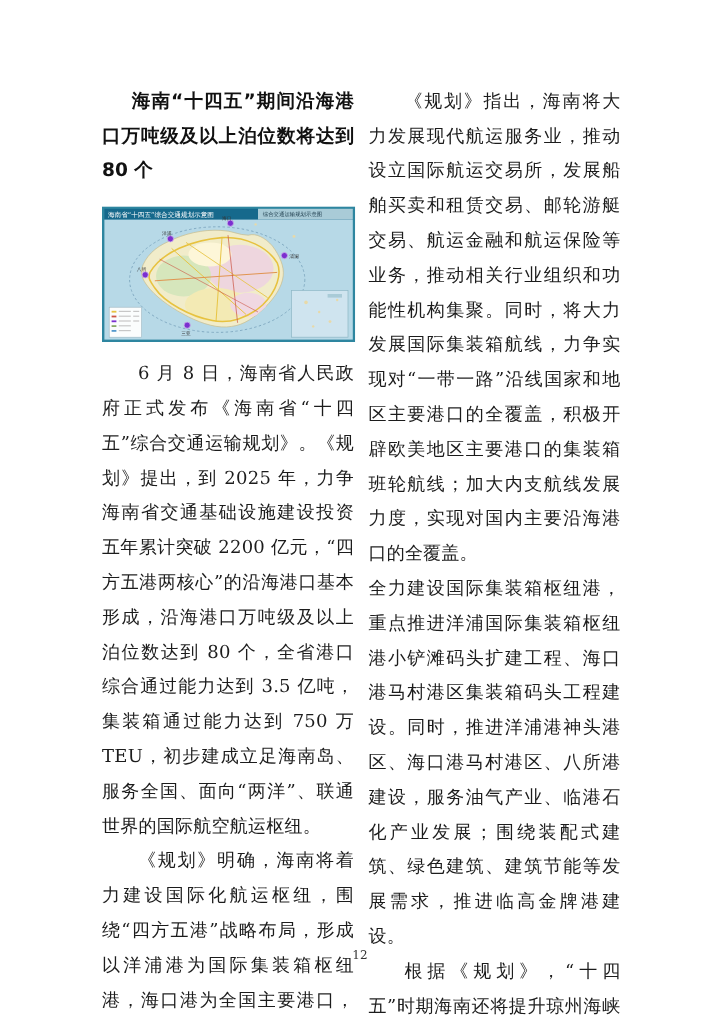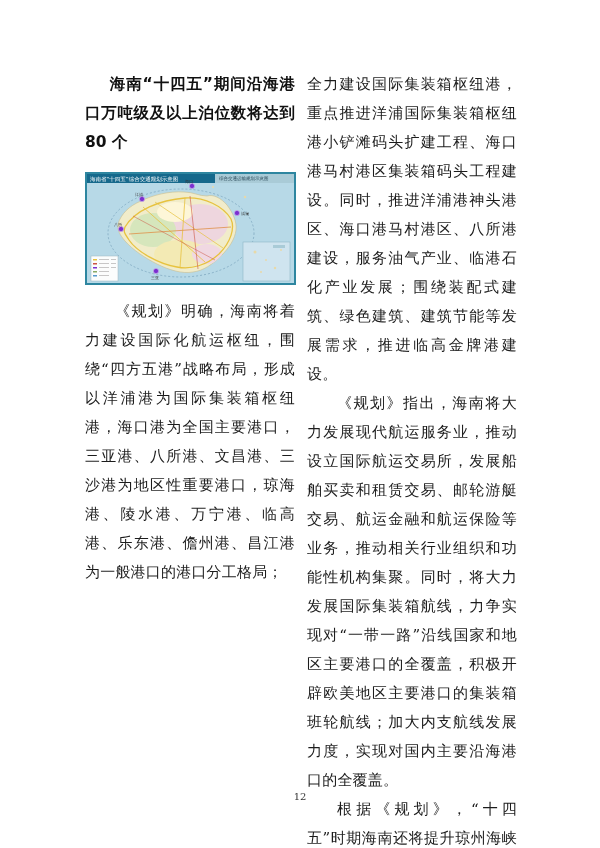--- a/index.html
+++ b/index.html
@@ -117,25 +117,26 @@
             <circle cx="190" cy="96" r="1.2" fill="#e8d9a8"></circle>
             <circle cx="176" cy="100" r="1" fill="#e8d9a8"></circle>
             <circle cx="196" cy="78" r="1" fill="#e8d9a8"></circle>
             <rect x="188" y="73" width="12" height="3" fill="#a9cbd7"></rect>
           </g>
 
           <rect x="1" y="1" width="209" height="111" fill="none" stroke="#2e86a0" stroke-width="2"></rect>
         </svg>
       </div>
 
+      <p class="body indent">6 月 8 日，海南省人民政府正式发布《海南省“十四五”综合交通运输规划》。《规划》提出，到 2025 年，力争海南省交通基础设施建设投资五年累计突破 2200 亿元，“四方五港两核心”的沿海港口基本形成，沿海港口万吨级及以上泊位数达到 80 个，全省港口综合通过能力达到 3.5 亿吨，集装箱通过能力达到 750 万 TEU，初步建成立足海南岛、服务全国、面向“两洋”、联通世界的国际航空航运枢纽。</p>
       <p class="body indent">《规划》明确，海南将着力建设国际化航运枢纽，围绕“四方五港”战略布局，形成以洋浦港为国际集装箱枢纽港，海口港为全国主要港口，三亚港、八所港、文昌港、三沙港为地区性重要港口，琼海港、陵水港、万宁港、临高港、乐东港、儋州港、昌江港为一般港口的港口分工格局；</p>
     </div>
 
     <div class="col">
+      <p class="body indent">《规划》指出，海南将大力发展现代航运服务业，推动设立国际航运交易所，发展船舶买卖和租赁交易、邮轮游艇交易、航运金融和航运保险等业务，推动相关行业组织和功能性机构集聚。同时，将大力发展国际集装箱航线，力争实现对“一带一路”沿线国家和地区主要港口的全覆盖，积极开辟欧美地区主要港口的集装箱班轮航线；加大内支航线发展力度，实现对国内主要沿海港口的全覆盖。</p>
       <p class="body">全力建设国际集装箱枢纽港，重点推进洋浦国际集装箱枢纽港小铲滩码头扩建工程、海口港马村港区集装箱码头工程建设。同时，推进洋浦港神头港区、海口港马村港区、八所港建设，服务油气产业、临港石化产业发展；围绕装配式建筑、绿色建筑、建筑节能等发展需求，推进临高金牌港建设。</p>
-      <p class="body indent">《规划》指出，海南将大力发展现代航运服务业，推动设立国际航运交易所，发展船舶买卖和租赁交易、邮轮游艇交易、航运金融和航运保险等业务，推动相关行业组织和功能性机构集聚。同时，将大力发展国际集装箱航线，力争实现对“一带一路”沿线国家和地区主要港口的全覆盖，积极开辟欧美地区主要港口的集装箱班轮航线；加大内支航线发展力度，实现对国内主要沿海港口的全覆盖。</p>
       <p class="body indent">根据《规划》，“十四五”时期海南还将提升琼州海峡过海运输能力，通过整合琼州海峡港航资源，实现琼州海峡港航一体化；建成海口港新海港区综合交通枢纽，完善配套客运货运服务功能；加快琼州海峡中水道航道浅点疏浚工程、海口港新海港区进</p>
     </div>
 
   </div>
 
   <div class="page-number">12</div>
 </div>
 
 </body></html>

